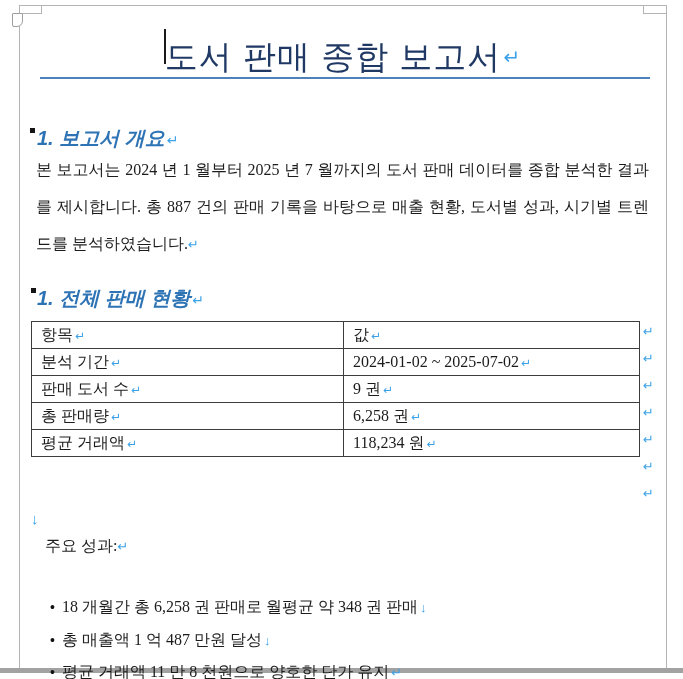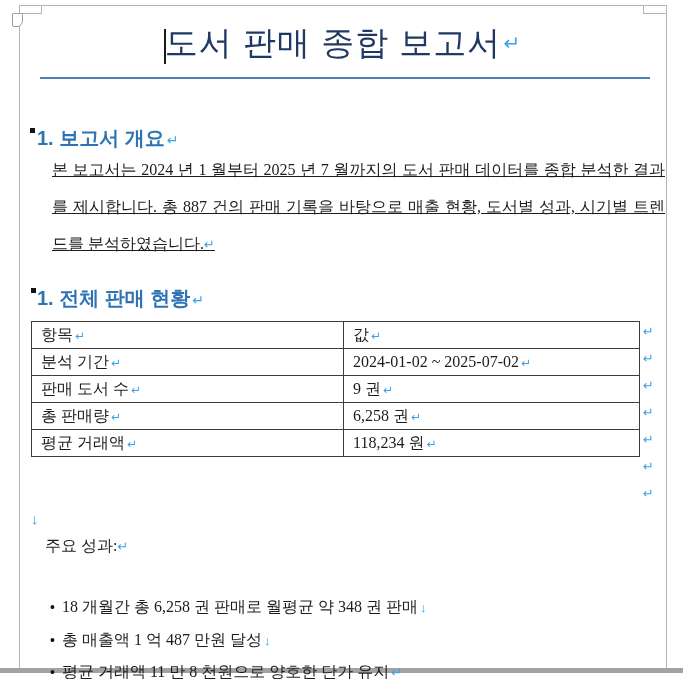--- a/index.html
+++ b/index.html
@@ -24,35 +24,35 @@
   .tab-left{position:absolute;left:19px;top:5px;width:22px;height:8px;
             border-right:1px solid var(--boundary);border-bottom:1px solid var(--boundary);}
   .tab-right{position:absolute;left:643px;top:5px;width:22px;height:8px;
              border-left:1px solid var(--boundary);border-bottom:1px solid var(--boundary);}
   .hook{position:absolute;left:12px;top:13px;width:9px;height:12px;
         border:1.5px solid #9e9e9e;border-radius:1px 1px 6px 2px;background:#fff;}
   
   .mk{color:var(--mark-blue);font-family:var(--sans);font-weight:400;}
   
   .cursor{position:absolute;left:164px;top:29px;width:2px;height:35px;background:#1a1a1a;}
-  .title{position:absolute;left:19px;top:22px;width:647px;text-align:center;
+  .title{position:absolute;left:19px;top:36px;width:647px;text-align:center;
          font-family:var(--sans);font-weight:500;font-size:33px;line-height:42px;
          color:var(--title-navy);letter-spacing:1px;white-space:nowrap;}
   .title .mk{font-size:20px;vertical-align:4px;margin-left:2px;font-weight:400;letter-spacing:0;}
   .rule{position:absolute;left:40px;top:77px;width:610px;height:2px;background:var(--rule-blue);}
   
   .hsq{position:absolute;width:5px;height:5px;background:#141414;}
   .sq1{left:30px;top:128px;} .sq2{left:31px;top:288px;}
   .h{position:absolute;left:37px;font-family:var(--sans);font-weight:700;font-size:20px;
-     line-height:24px;color:var(--heading-blue);white-space:nowrap;}
+     line-height:24px;color:var(--heading-blue);white-space:nowrap;font-style:italic;}
   .h1{top:126px;} .h2{top:286px;}
   .h .mk{font-size:14px;font-weight:400;margin-left:2px;}
   
-  .para{position:absolute;left:52px;top:151px;width:613px;font-size:16px;line-height:37px;
-        text-align:justify;color:var(--ink);text-decoration:underline;}
+  .para{position:absolute;left:36px;top:151px;width:613px;font-size:16px;line-height:37px;
+        text-align:justify;color:var(--ink);}
   .para .mk{font-size:13px;}
   
   table.summary{position:absolute;left:31px;top:321px;width:609px;border-collapse:collapse;
         table-layout:fixed;font-size:16px;color:var(--ink);padding-left:40px;}
   table.summary td{border:1px solid var(--table-border);height:26px;padding:0 4px 0 9px;
         vertical-align:middle;overflow:hidden;white-space:nowrap;}
   td.c1{width:298px;}
   .cellmk{color:var(--mark-blue);font-family:var(--sans);font-size:12px;margin-left:2px;}
   .rowmarks{position:absolute;left:643px;top:321px;display:flex;flex-direction:column;}
   .rowmarks span{height:27px;line-height:22px;font-size:13px;}

